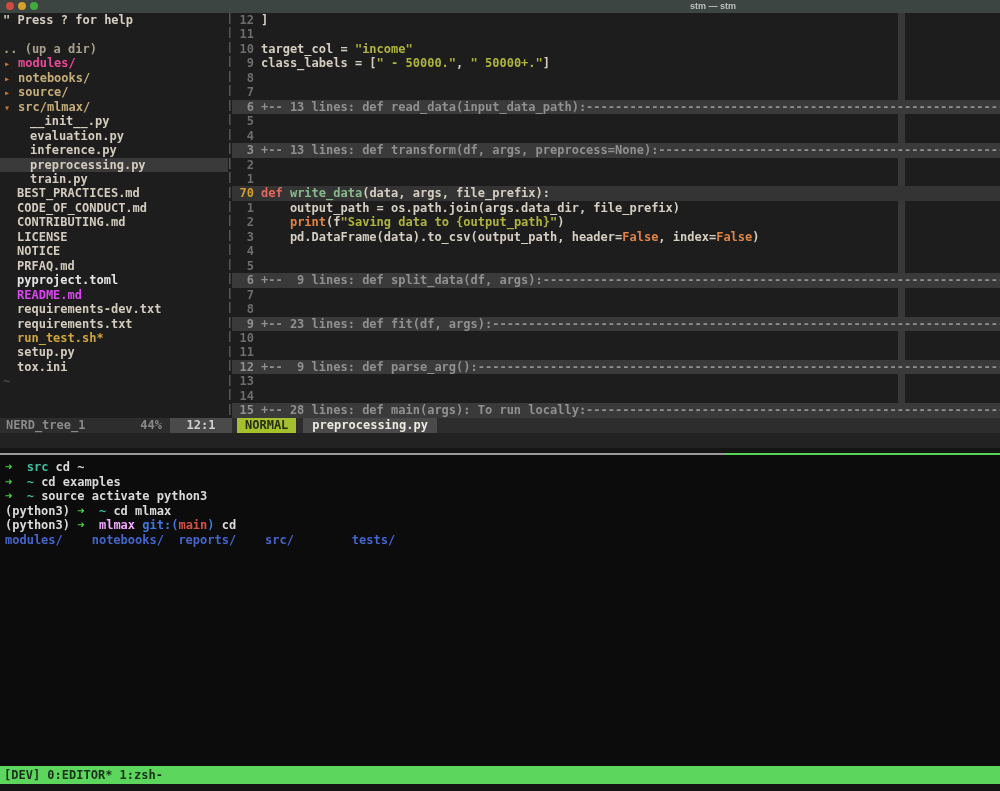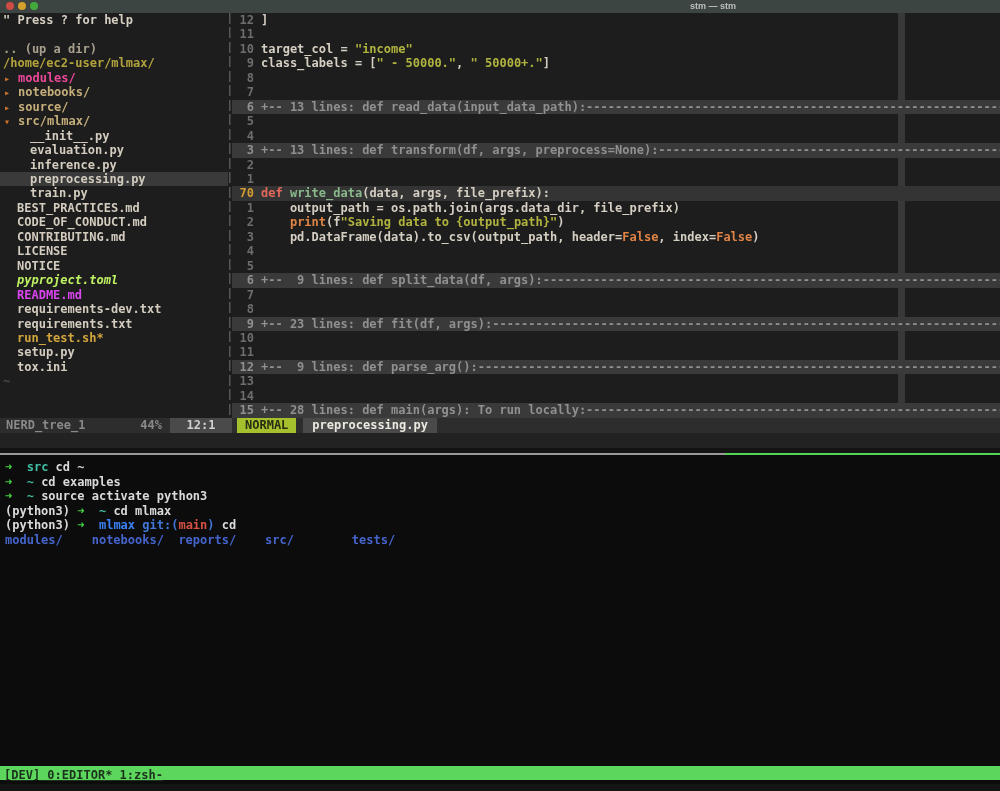--- a/index.html
+++ b/index.html
@@ -42,22 +42,22 @@
   .st-file{margin-left:7px;padding:0 9px;background:var(--statusline_box);color:var(--file_box_fg);}
   .cmdline{position:absolute;top:433px;left:0;right:0;height:15px;background:var(--cmdline_bg);}
   .gapline{position:absolute;top:448px;left:0;right:0;height:5px;background:#141414;}
   .paneborder{position:absolute;top:453px;left:0;right:0;height:2px;
     background:linear-gradient(to right,var(--pane_border_gray) 0 72.5%,var(--pane_border_green) 72.5%);}
   
   .term{position:absolute;top:455px;left:0;right:0;height:331px;background:var(--terminal_bg);
     padding:5px 0 0 5px;box-sizing:border-box;}
   .trow{height:14.55px;line-height:14.55px;white-space:pre;overflow:hidden;}
   
-  .tmuxbar{position:absolute;top:766px;left:0;right:0;height:14px;line-height:18px;
-    background:var(--tmux_bar_bg);color:var(--tmux_bar_fg);white-space:pre;padding-left:4px;text-decoration:underline;}
+  .tmuxbar{position:absolute;top:766px;left:0;right:0;height:24px;line-height:18px;
+    background:var(--tmux_bar_bg);color:var(--tmux_bar_fg);white-space:pre;padding-left:4px;}
   .tmuxbar span{color:var(--tmux_bar_fg);}
   .bottomstrip{position:absolute;top:784px;left:0;right:0;height:7px;background:#141414;}
 </style>
 </head>
 <body>
 
 <div id="screen">
 
   <div class="titlebar">
     <div class="lights">
@@ -67,36 +67,36 @@
     </div>
     <div class="win-title">stm — stm</div>
   </div>
 
   <div class="vim">
     <div class="tree">
       <div>
           <div class="nrow help"><span style="color: rgb(213, 206, 194);">" Press ? for help</span></div>
           <div class="nrow blank"></div>
           <div class="nrow updir"><span style="color: rgb(168, 160, 142);">.. (up a dir)</span></div>
-          <div class="nrow path"><span style="color: rgb(178, 163, 60);">/home/ec2-user/mlmax/</span></div>
           <div class="nrow dir"><span class="arrow" style="color: rgb(208, 116, 47);">▸</span><span style="color: #ec4899;">modules/</span></div>
           <div class="nrow dir"><span class="arrow" style="color: rgb(208, 116, 47);">▸</span><span style="color: rgb(198, 174, 123);">notebooks/</span></div>
           <div class="nrow dir"><span class="arrow" style="color: rgb(208, 116, 47);">▸</span><span style="color: rgb(198, 174, 123);">source/</span></div>
           <div class="nrow dir"><span class="arrow" style="color: rgb(208, 116, 47);">▾</span><span style="color: rgb(198, 174, 123);">src/mlmax/</span></div>
           <div class="nrow file2"><span style="color: rgb(211, 204, 191);">__init__.py</span></div>
           <div class="nrow file2"><span style="color: rgb(211, 204, 191);">evaluation.py</span></div>
           <div class="nrow file2"><span style="color: rgb(211, 204, 191);">inference.py</span></div>
           <div class="nrow file2 sel"><span style="color: rgb(211, 204, 191);">preprocessing.py</span></div>
           <div class="nrow file2"><span style="color: rgb(211, 204, 191);">train.py</span></div>
           <div class="nrow file1"><span style="color: rgb(211, 204, 191);">BEST_PRACTICES.md</span></div>
           <div class="nrow file1"><span style="color: rgb(211, 204, 191);">CODE_OF_CONDUCT.md</span></div>
           <div class="nrow file1"><span style="color: rgb(211, 204, 191);">CONTRIBUTING.md</span></div>
           <div class="nrow file1"><span style="color: rgb(211, 204, 191);">LICENSE</span></div>
           <div class="nrow file1"><span style="color: rgb(211, 204, 191);">NOTICE</span></div>
-          <div class="nrow file1"><span style="color: #bef264; font-style: italic;">pyproject.toml</span></div>
+          <div class="nrow file1"><span style="color: rgb(211, 204, 191);">PRFAQ.md</span></div>
+          <div class="nrow file1"><span style="color: #e5e5e5;">pyproject.toml</span></div>
           <div class="nrow file1"><span style="color: #d946ef; margin-top: 20px;">README.md</span></div>
           <div class="nrow file1"><span style="color: rgb(211, 204, 191);">requirements-dev.txt</span></div>
           <div class="nrow file1"><span style="color: rgb(211, 204, 191);">requirements.txt</span></div>
           <div class="nrow file1"><span style="color: rgb(210, 166, 61);">run_test.sh*</span></div>
           <div class="nrow file1"><span style="color: rgb(211, 204, 191);">setup.py</span></div>
           <div class="nrow file1"><span style="color: rgb(211, 204, 191);">tox.ini</span></div>
           <div class="nrow tilde"><span style="color: rgb(79, 79, 79);">~</span></div>
         </div>
     </div>
     <div class="vsep"></div>
@@ -149,21 +149,21 @@
   <div class="cmdline"></div>
   <div class="gapline"></div>
   <div class="paneborder"></div>
 
   <div class="term">
     <div>
         <div class="trow"><span style="color: rgb(69, 209, 67);">➜  </span><span style="color: rgb(65, 191, 164);">src </span><span style="color: rgb(218, 218, 218);">cd ~</span></div>
         <div class="trow"><span style="color: rgb(69, 209, 67);">➜  </span><span style="color: rgb(65, 191, 164);">~ </span><span style="color: rgb(218, 218, 218);">cd examples</span></div>
         <div class="trow"><span style="color: rgb(69, 209, 67);">➜  </span><span style="color: rgb(65, 191, 164);">~ </span><span style="color: rgb(218, 218, 218);">source activate python3</span></div>
         <div class="trow"><span style="color: rgb(218, 218, 218);">(python3) </span><span style="color: rgb(69, 209, 67);">➜  </span><span style="color: rgb(65, 191, 164);">~ </span><span style="color: rgb(218, 218, 218);">cd mlmax</span></div>
-        <div class="trow"><span style="color: rgb(218, 218, 218);">(python3) </span><span style="color: rgb(69, 209, 67);">➜  </span><span style="color: #3b82f6;">mlmax </span><span style="color: rgb(64, 119, 216);">git:(</span><span style="color: rgb(213, 82, 67);">main</span><span style="color: rgb(64, 119, 216);">) </span><span style="color: rgb(218, 218, 218);">cd</span></div>
+        <div class="trow"><span style="color: rgb(218, 218, 218);">(python3) </span><span style="color: rgb(69, 209, 67);">➜  </span><span style="color: #f0abfc;">mlmax </span><span style="color: rgb(64, 119, 216);">git:(</span><span style="color: rgb(213, 82, 67);">main</span><span style="color: rgb(64, 119, 216);">) </span><span style="color: rgb(218, 218, 218);">cd</span></div>
         <div class="trow"><span style="color: rgb(69, 101, 205);">modules/    notebooks/  reports/    src/        tests/</span></div>
       </div>
   </div>
 
   <div class="tmuxbar"><span>[DEV] </span><span>0:EDITOR* </span><span>1:zsh-</span></div>
   <div class="bottomstrip"></div>
 
 </div>
 
 </body></html>

